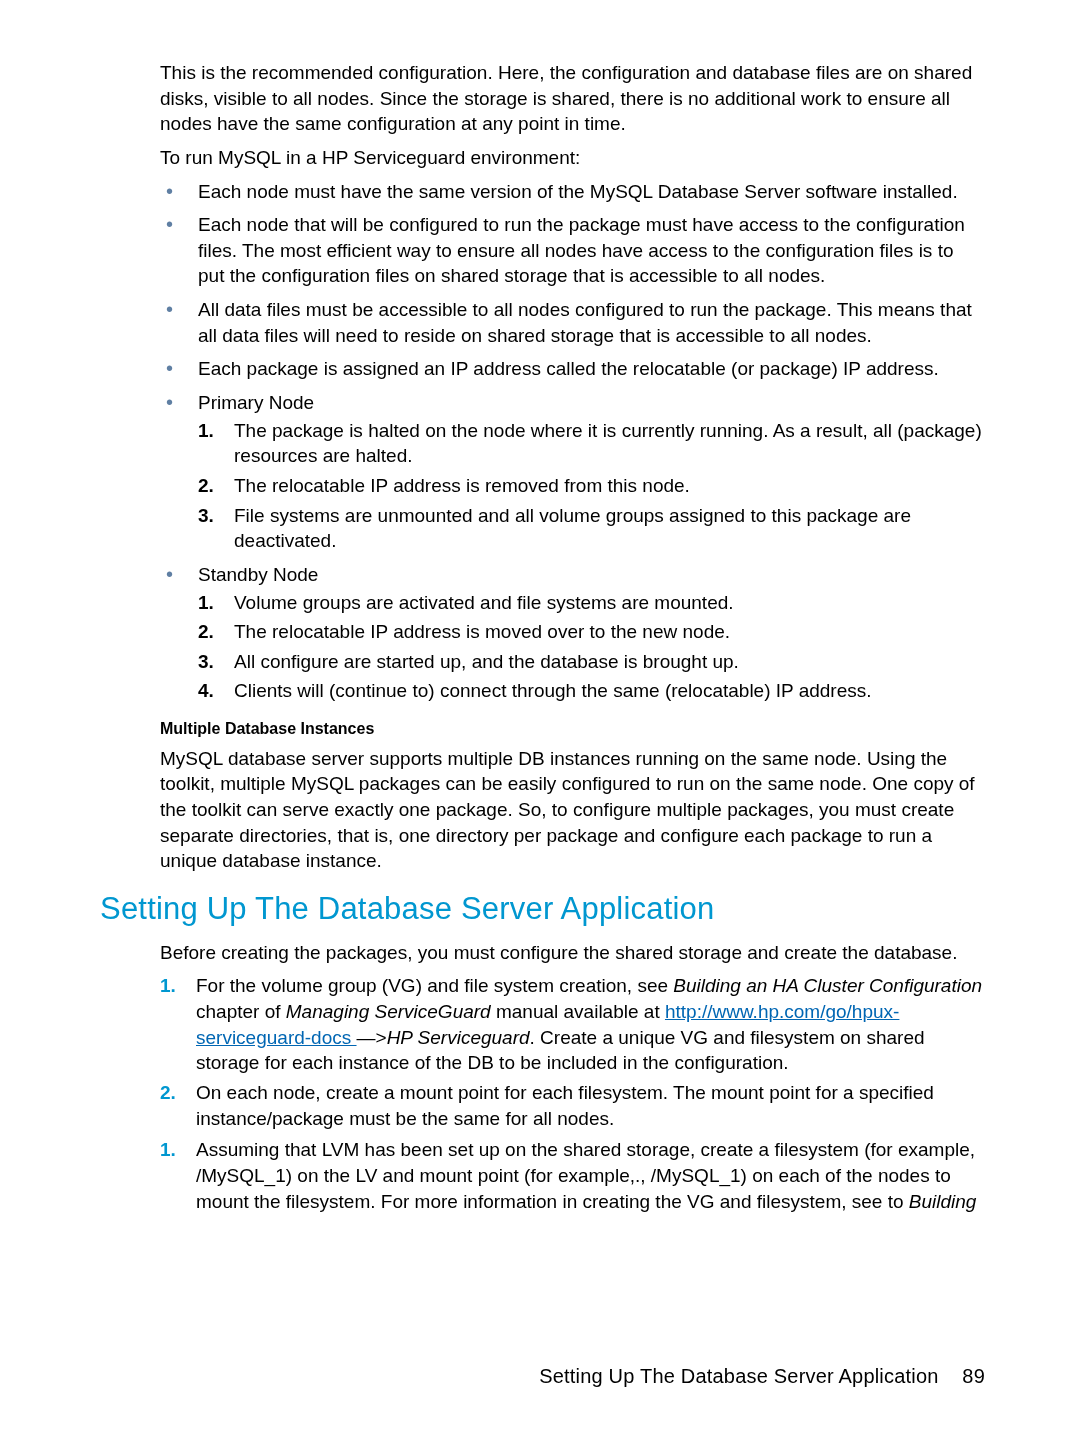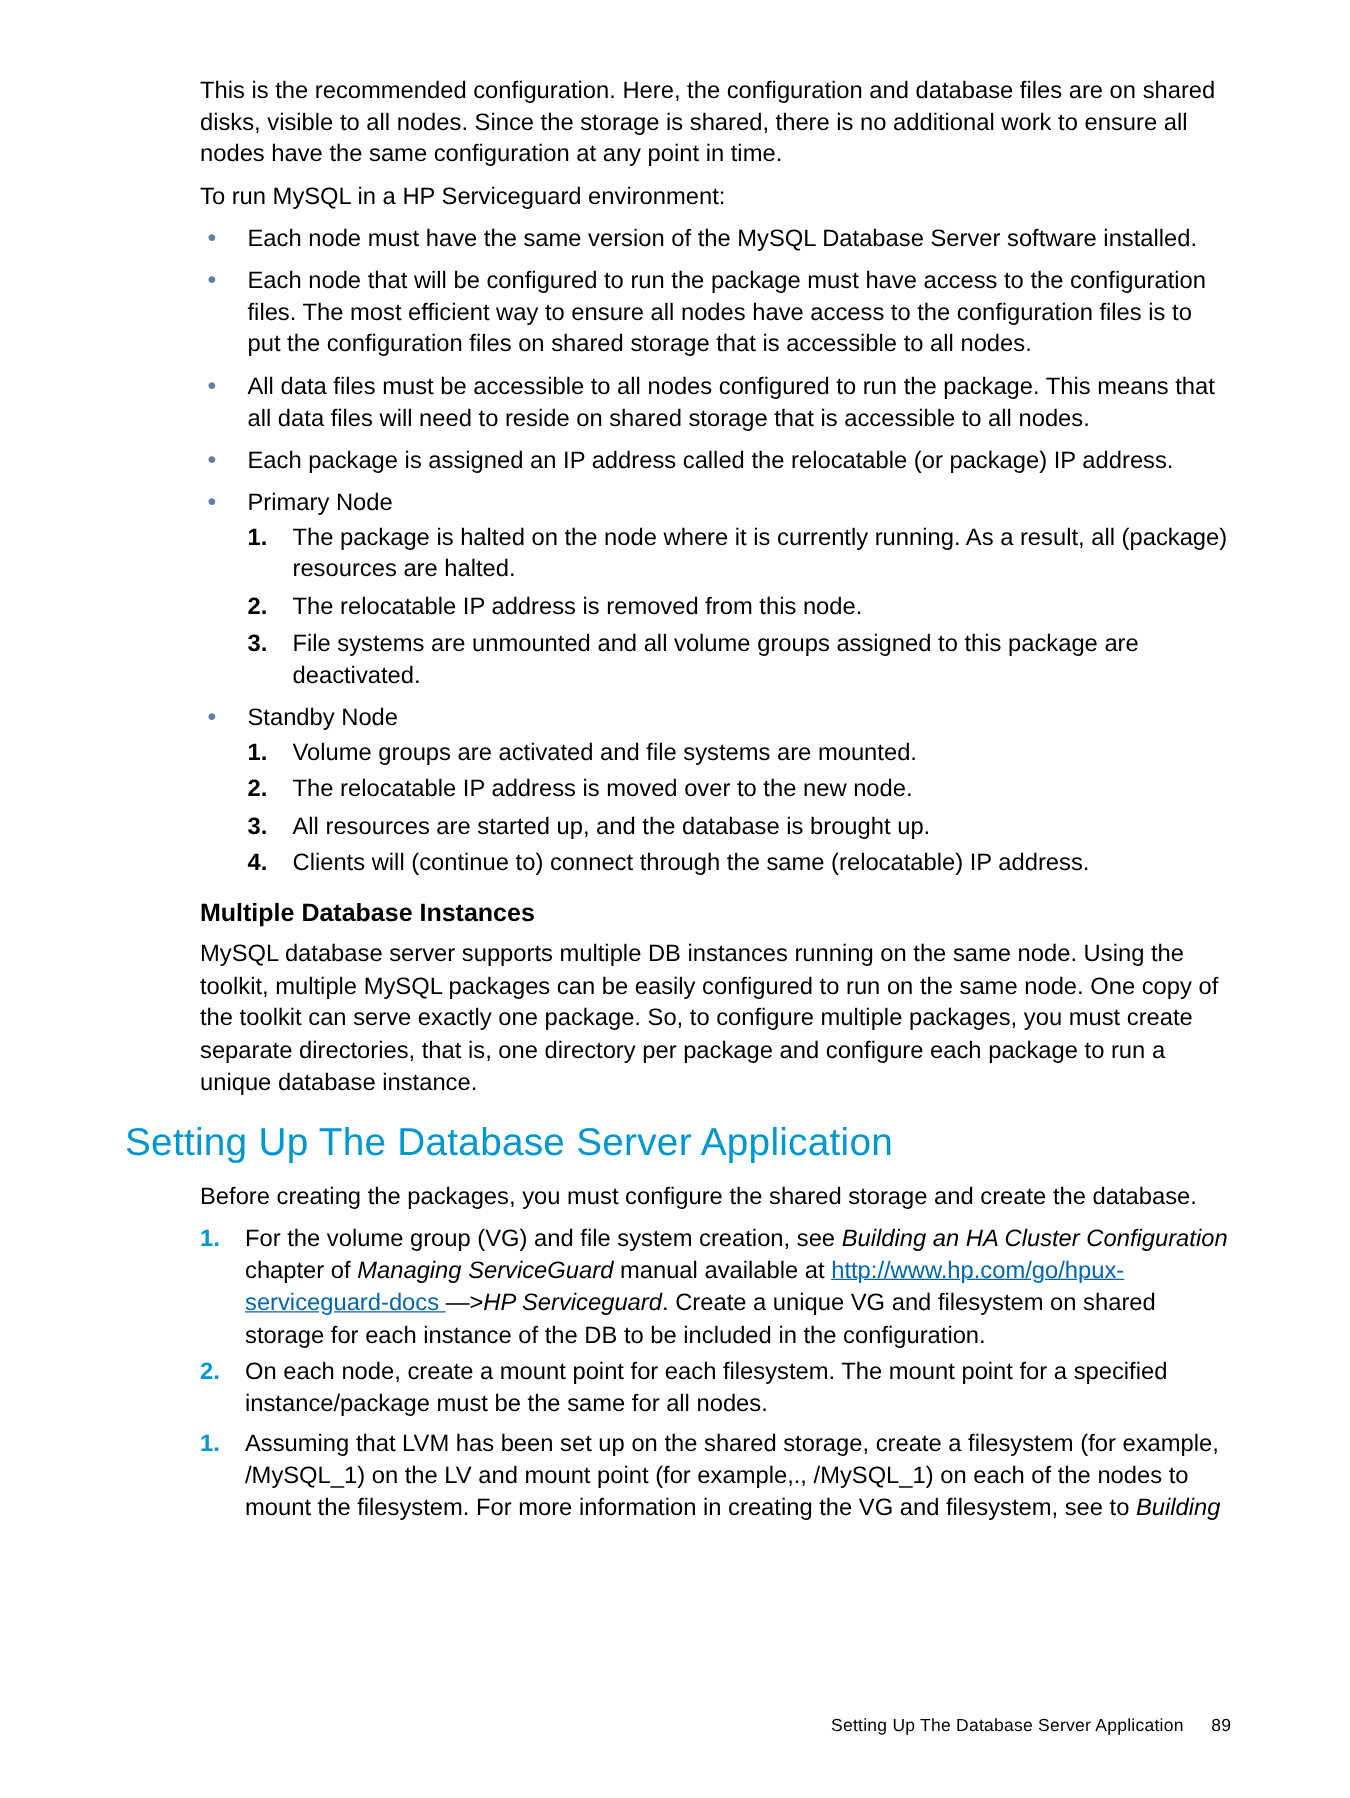--- a/index.html
+++ b/index.html
@@ -25,30 +25,30 @@
     color: #5f7fa3; font-size: 20px; line-height: 1.2;
   }
   ol.n { list-style: none; padding: 0; margin: 2px 0 6px 0; counter-reset: n; }
   ol.n > li { position: relative; padding-left: 36px; margin-bottom: 4px; counter-increment: n; }
   ol.n > li::before {
     content: counter(n) "."; position: absolute; left: 0; top: 0;
     font-weight: 600; color: #000;
   }
   ol.nacc > li::before { color: #0097d0; font-weight: 600; }
   .sub { margin-left: 38px; }
-  h3.subhead { font-size: 20px; font-weight: 700; margin: 14px 0 6px 0; }
+  h3.subhead { font-size: 16px; font-weight: 700; margin: 14px 0 6px 0; }
   h2.section {
     color: #0097d0; font-weight: 400; font-size: 31px;
     margin: 14px 0 10px -60px; letter-spacing: 0.2px;
   }
   .em { font-style: italic; }
   a.lk { color: #0066b3; text-decoration: underline; }
   .footer {
     position: absolute; bottom: 48px; right: 95px;
-    font-size: 14px; letter-spacing: 0.2px;
+    font-size: 20px; letter-spacing: 0.2px;
   }
   .footer .pn { margin-left: 18px; }
 </style>
 </head>
 <body>
 
 <div class="content">
 
   <p>This is the recommended configuration. Here, the configuration and database files are on shared disks, visible to all nodes. Since the storage is shared, there is no additional work to ensure all nodes have the same configuration at any point in time.</p>
   <p>To run MySQL in a HP Serviceguard environment:</p>
@@ -68,21 +68,21 @@
         <li>The package is halted on the node where it is currently running. As a result, all (package) resources are halted.</li>
         <li>The relocatable IP address is removed from this node.</li>
         <li>File systems are unmounted and all volume groups assigned to this package are deactivated.</li>
       </ol>
     </li>
     <li>
       <span>Standby Node</span>
       <ol class="n sub">
         <li>Volume groups are activated and file systems are mounted.</li>
         <li>The relocatable IP address is moved over to the new node.</li>
-        <li>All resources are started up, and the database is brought up.</li>
+        <li>All configure are started up, and the database is brought up.</li>
         <li>Clients will (continue to) connect through the same (relocatable) IP address.</li>
       </ol>
     </li>
   </ul>
 
   <h3 class="subhead">Multiple Database Instances</h3>
   <p>MySQL database server supports multiple DB instances running on the same node. Using the toolkit, multiple MySQL packages can be easily configured to run on the same node. One copy of the toolkit can serve exactly one package. So, to configure multiple packages, you must create separate directories, that is, one directory per package and configure each package to run a unique database instance.</p>
 
   <h2 class="section">Setting Up The Database Server Application</h2>
 

